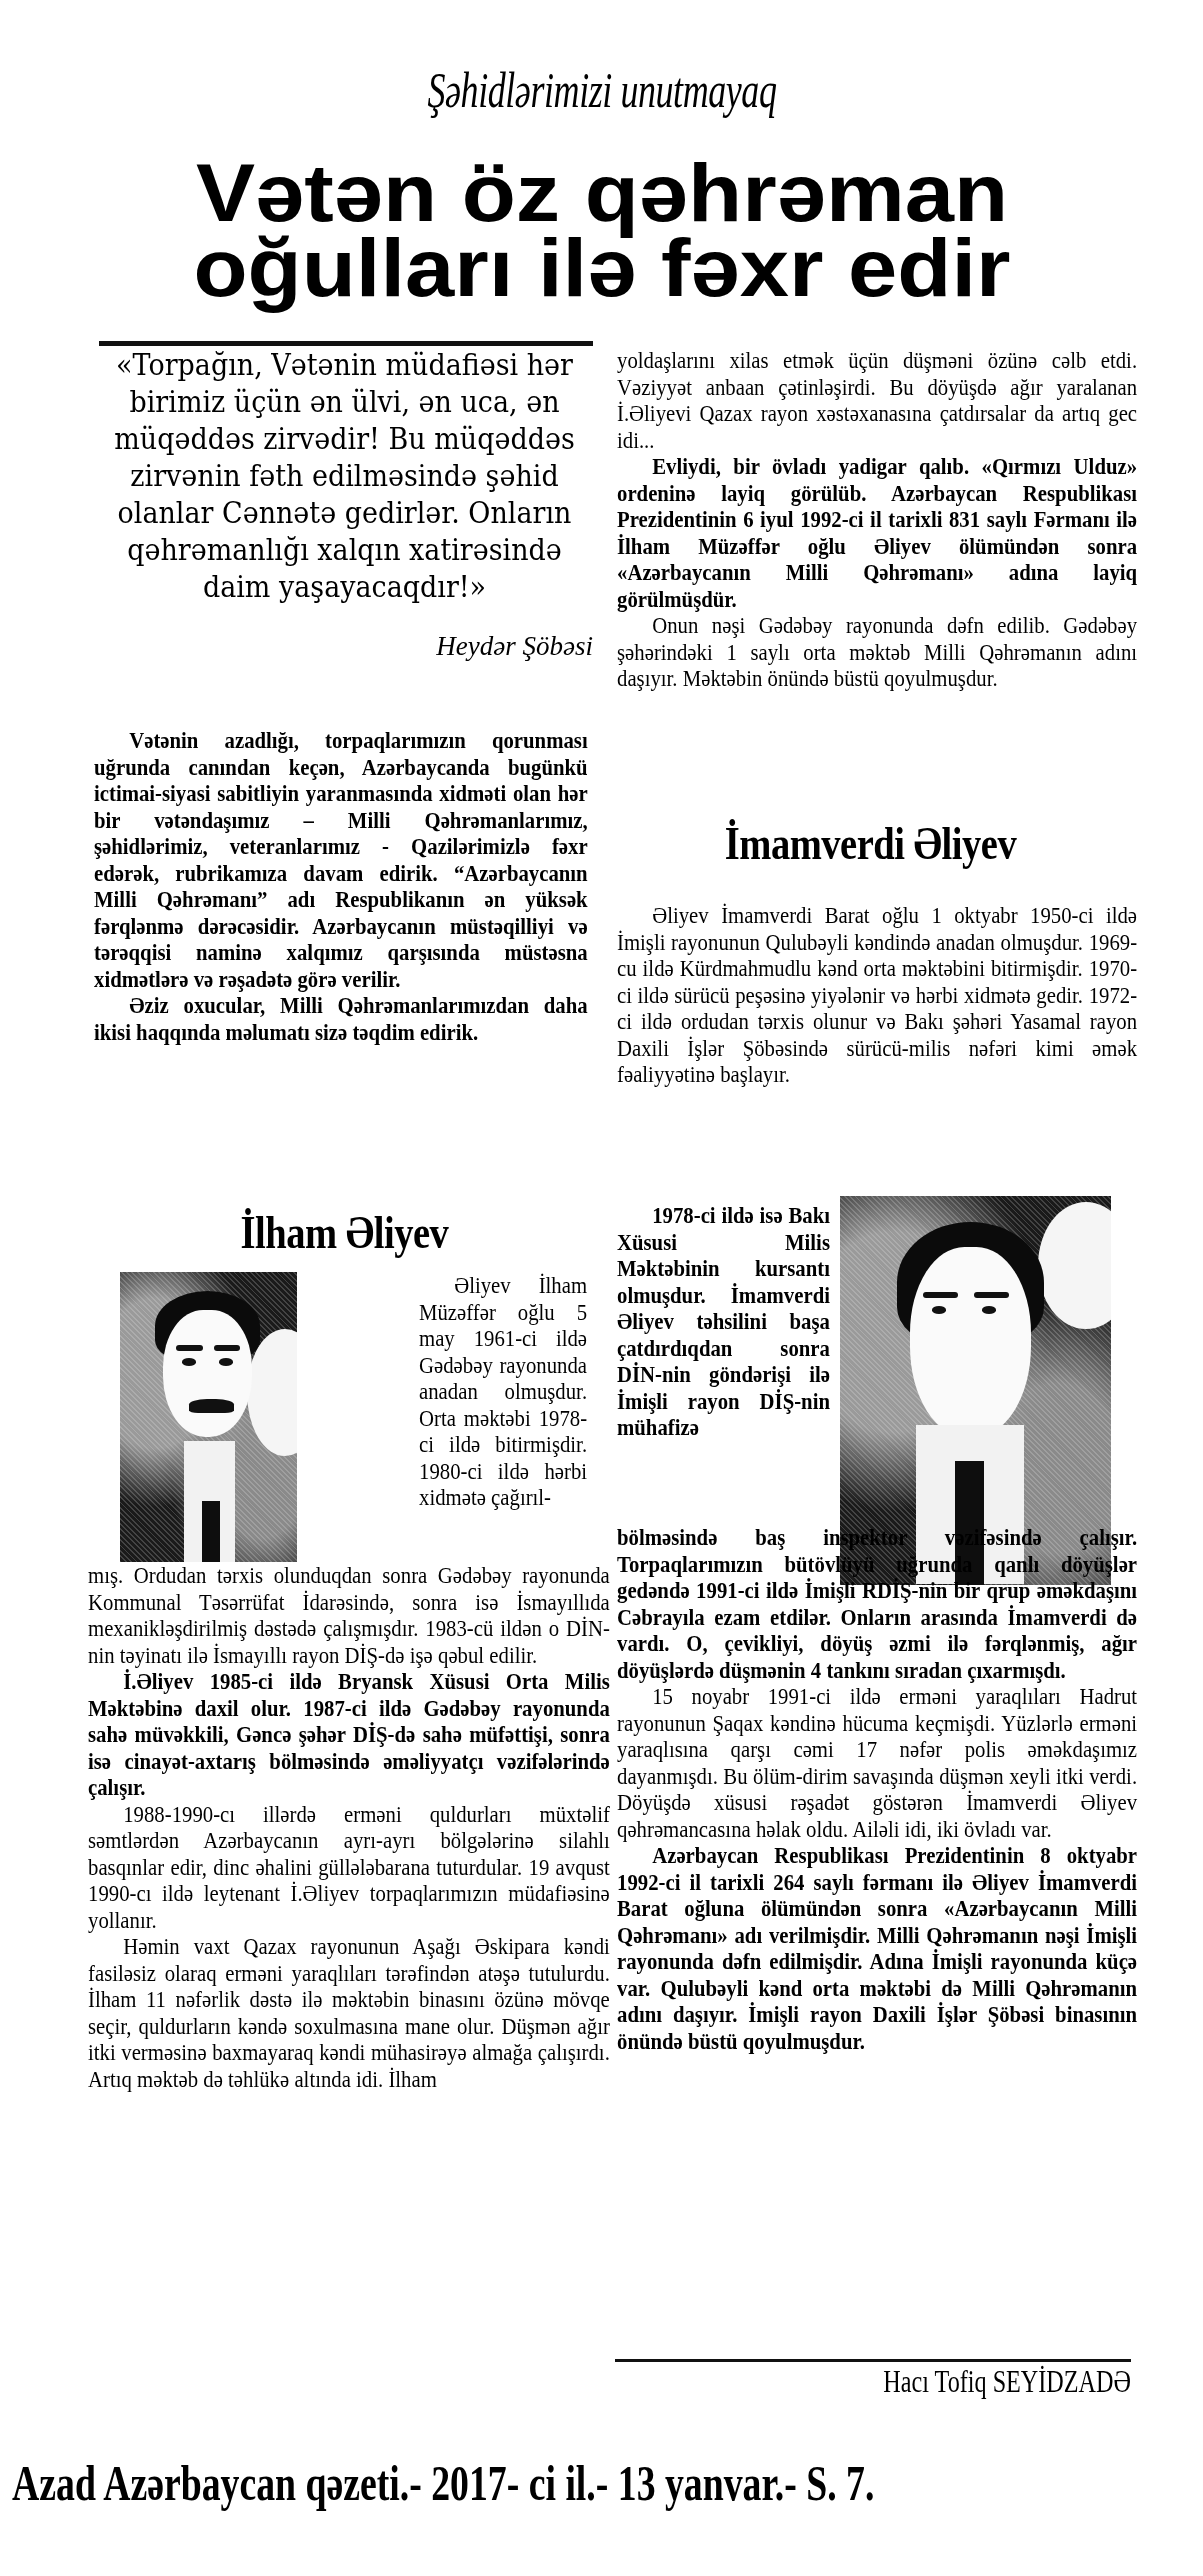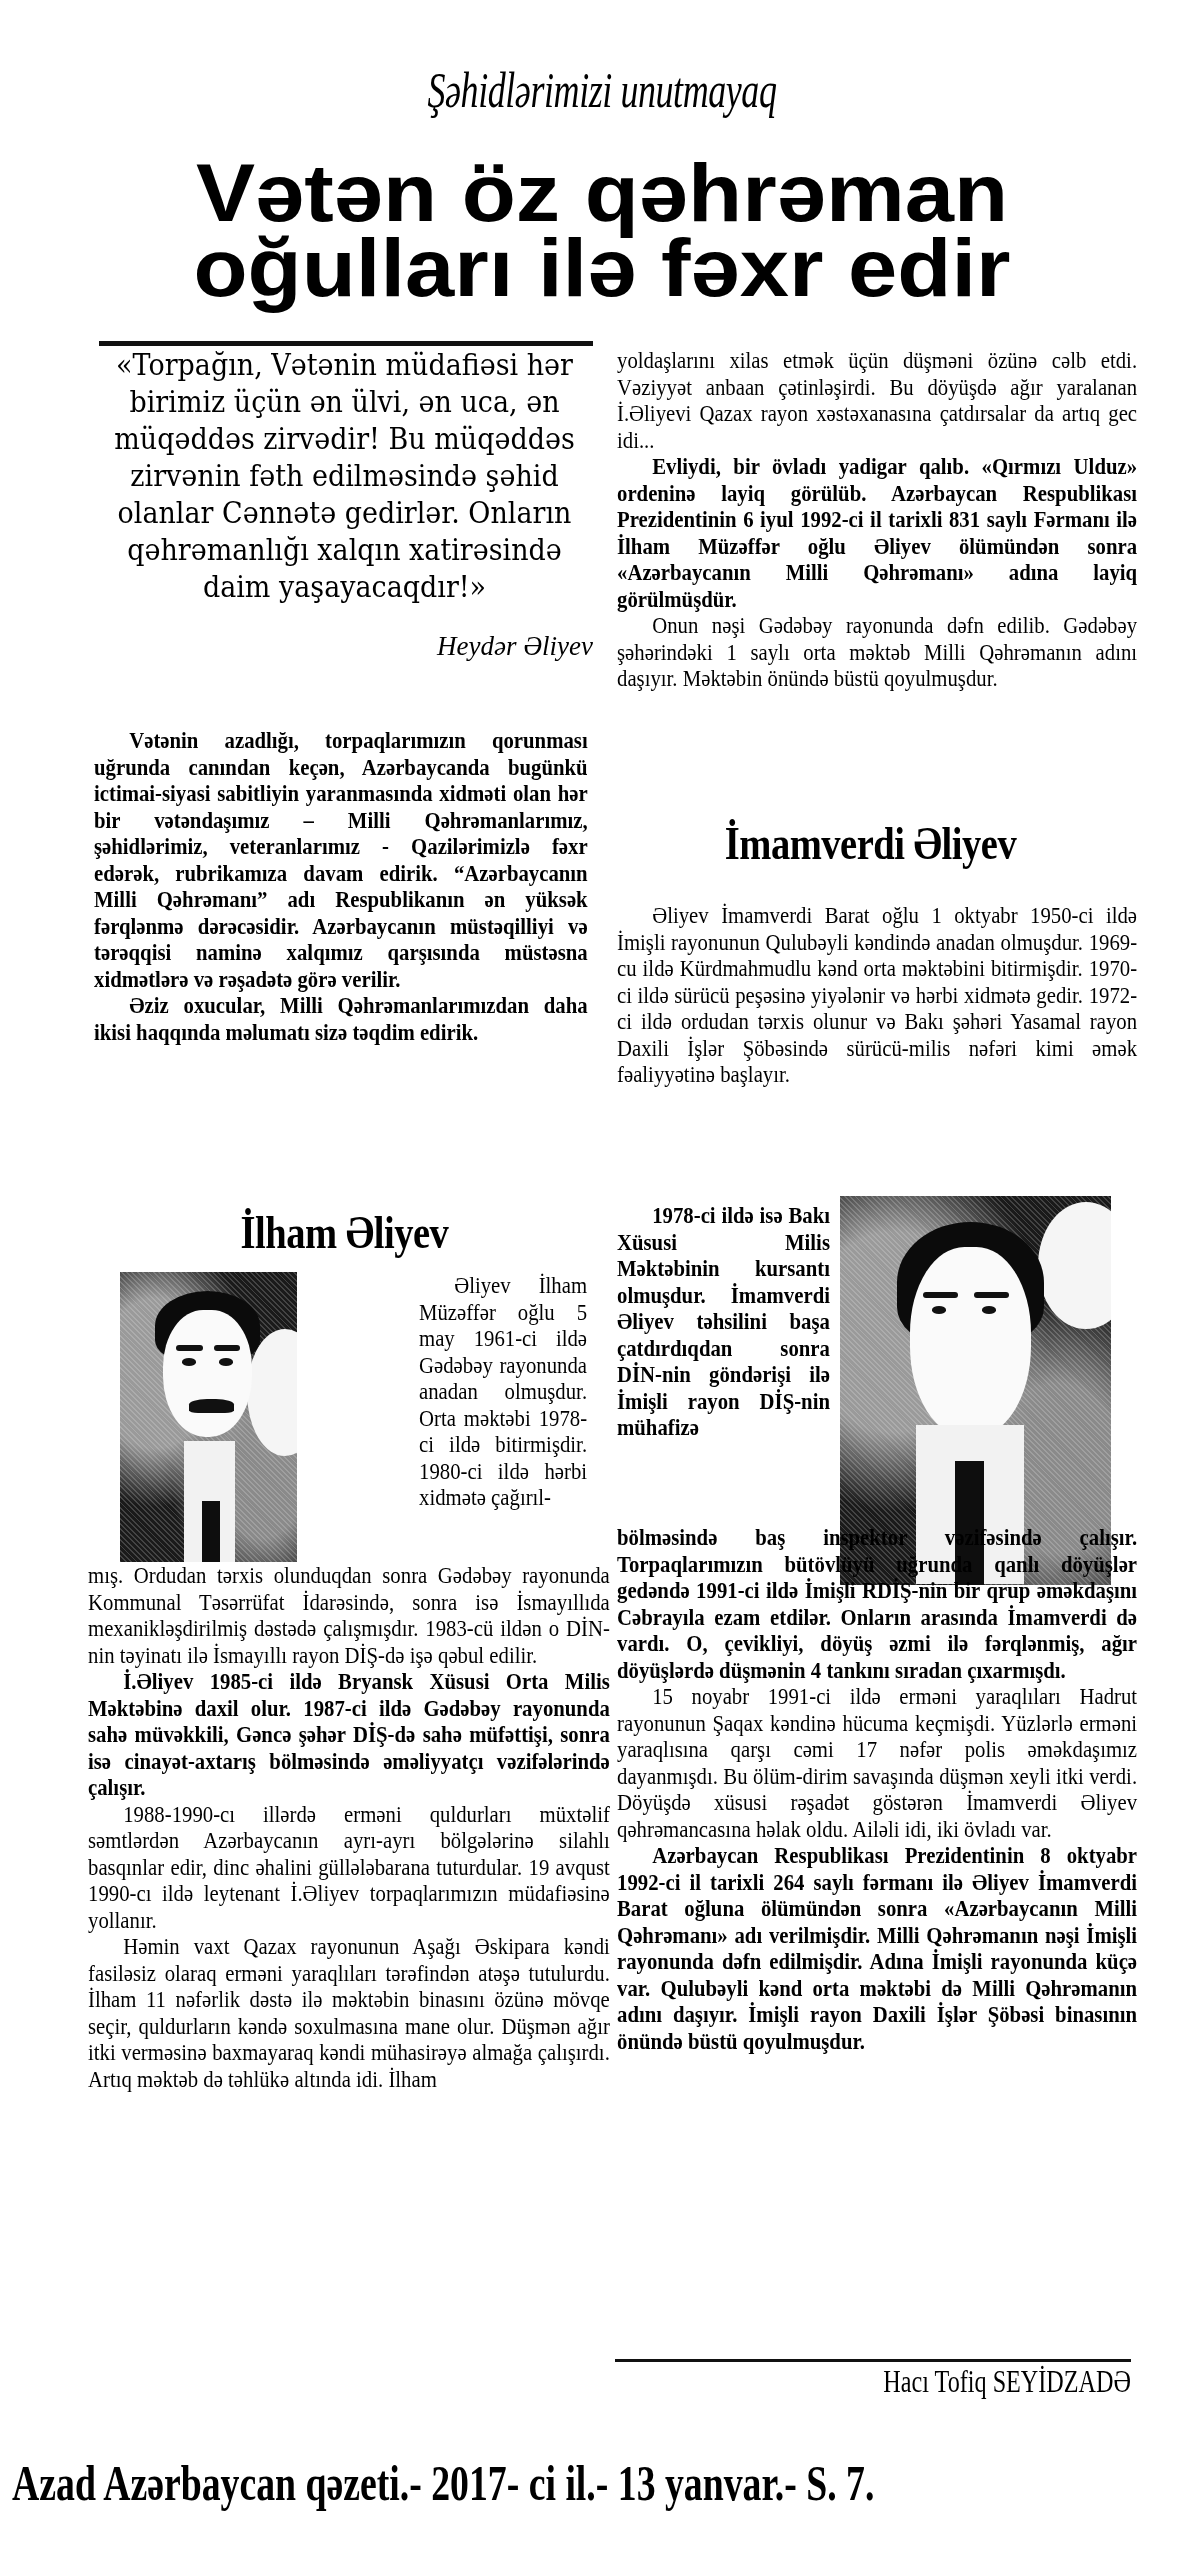--- a/index.html
+++ b/index.html
@@ -57,21 +57,21 @@
 </style>
 </head>
 <body>
 
 <div class="abs kicker">Şəhidlərimizi unutmayaq</div>
 <div class="abs headline h1">Vətən öz qəhrəman</div>
 <div class="abs headline h2">oğulları ilə fəxr edir</div>
 
 <div class="abs rule-quote"></div>
 <div class="abs quote">«Torpağın, Vətənin müdafiəsi hər birimiz üçün ən ülvi, ən uca, ən müqəddəs zirvədir! Bu müqəddəs zirvənin fəth edilməsində şəhid olanlar Cənnətə gedirlər. Onların qəhrəmanlığı xalqın xatirəsində daim yaşayacaqdır!»</div>
-<div class="abs quote-author">Heydər Əliyev</div>
+<div class="abs quote-author">Heydər Şöbəsi</div>
 
 <div class="abs col left-intro">
   <p>Vətənin azadlığı, torpaqlarımızın qorunması uğrunda canından keçən, Azərbaycanda bugünkü ictimai-siyasi sabitliyin yaranmasında xidməti olan hər bir vətəndaşımız – Milli Qəhrəmanlarımız, şəhidlərimiz, veteranlarımız - Qazilərimizlə fəxr edərək, rubrikamıza davam edirik. “Azərbaycanın Milli Qəhrəmanı” adı Respublikanın ən yüksək fərqlənmə dərəcəsidir. Azərbaycanın müstəqilliyi və tərəqqisi naminə xalqımız qarşısında müstəsna xidmətlərə və rəşadətə görə verilir.</p>
   <p>Əziz oxucular, Milli Qəhrəmanlarımızdan daha ikisi haqqında məlumatı sizə təqdim edirik.</p>
 </div>
 
 <div class="abs section-title t1">İlham Əliyev</div>
 
 <div class="abs photo ilham-photo">
   <div class="bg"></div>

